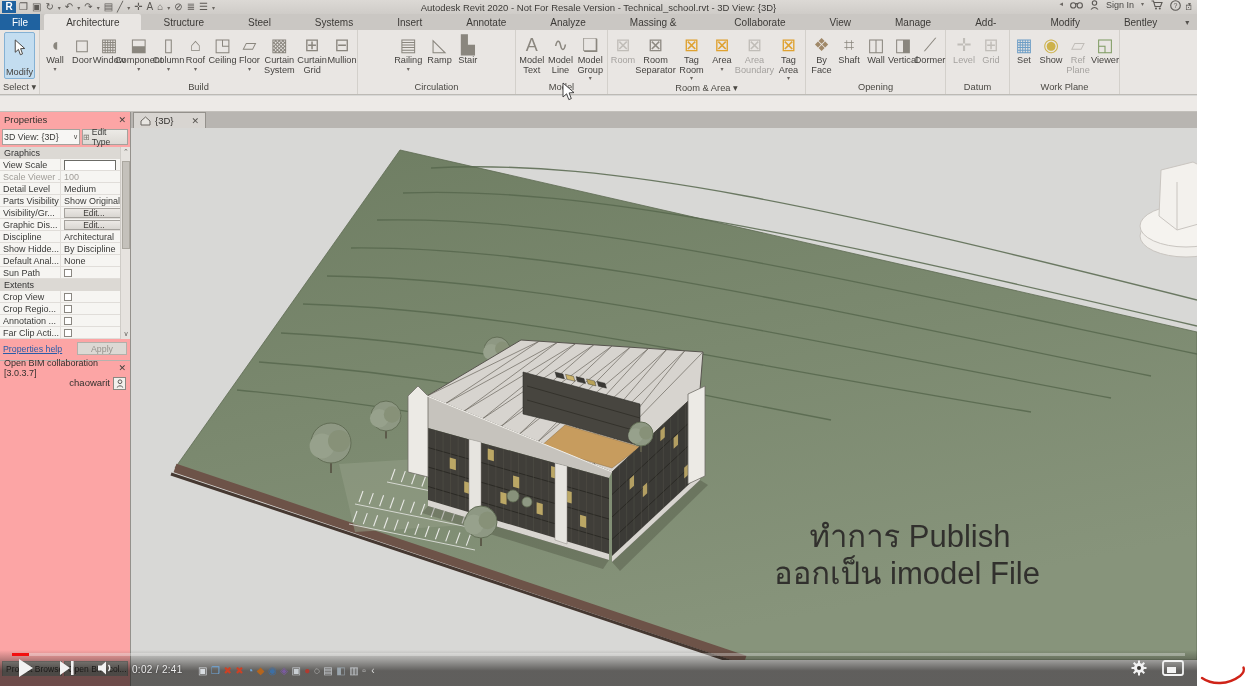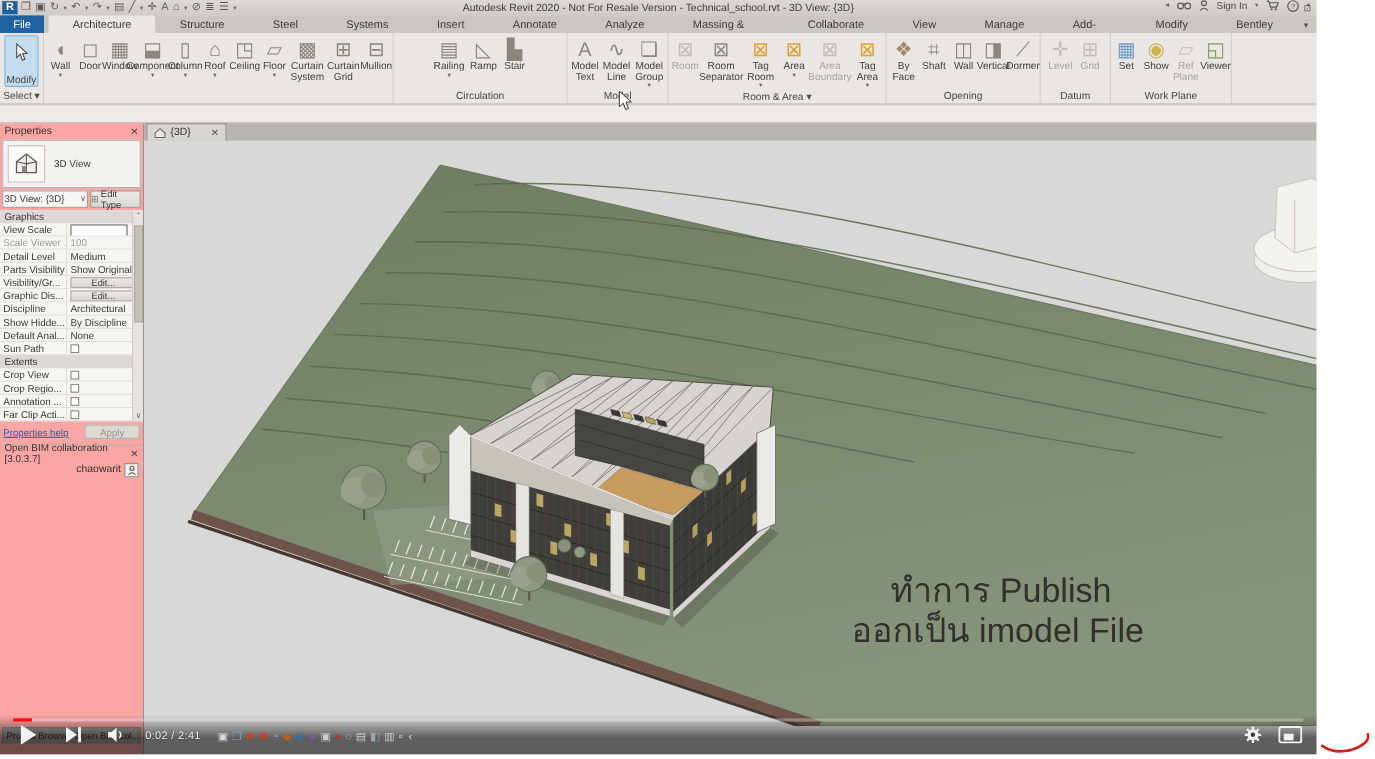--- a/index.html
+++ b/index.html
@@ -227,20 +227,21 @@
             </div>
             <div class="rbtn">
               <span class="ricon">⊞</span>
               <span class="rlbl">Curtain Grid</span>
             </div>
             <div class="rbtn">
               <span class="ricon">⊟</span>
               <span class="rlbl">Mullion</span>
             </div>
           </div>
+          <div class="rlabel">Build</div>
         </div>
         <div class="rpanel" style="width: 158px;">
           <div class="rbtns">
             <div class="rbtn">
               <span class="ricon">▤</span>
               <span class="rlbl">Railing</span>
               <span class="rarrow">▾</span>
             </div>
             <div class="rbtn">
               <span class="ricon">◺</span>
@@ -374,31 +375,20 @@
           </svg>
       <span>{3D}</span>
       <span class="vclose">✕</span>
     </div>
   </div>
 
   <div class="palette">
     <div class="phead">
       <span>Properties</span>
       <span class="pclose">✕</span>
-    </div>
-    <div class="ptype">
-      <div class="ptypeimg">
-        <svg width="24" height="22" viewBox="0 0 24 22">
-              <path d="M3 9 L12 2 L21 9 L21 19 L3 19 Z" fill="#f2f0ec" stroke="#5c5955" stroke-width="1.2"></path>
-              <path d="M12 2 L12 11 L3 9" fill="none" stroke="#5c5955" stroke-width="1"></path>
-              <path d="M12 11 L21 9 M12 11 L12 19" fill="none" stroke="#5c5955" stroke-width="1"></path>
-              <rect x="8" y="13" width="4" height="6" fill="#8a867e"></rect>
-            </svg>
-      </div>
-      <span>3D View</span>
     </div>
     <div class="pselrow">
       <div class="psel">
         <span>3D View: {3D}</span>
         <span class="pselcaret">∨</span>
       </div>
       <div class="pedit">
         <span style="font-size:8px;color:#7a766f">⊞</span>
         <span>Edit Type</span>
       </div>

